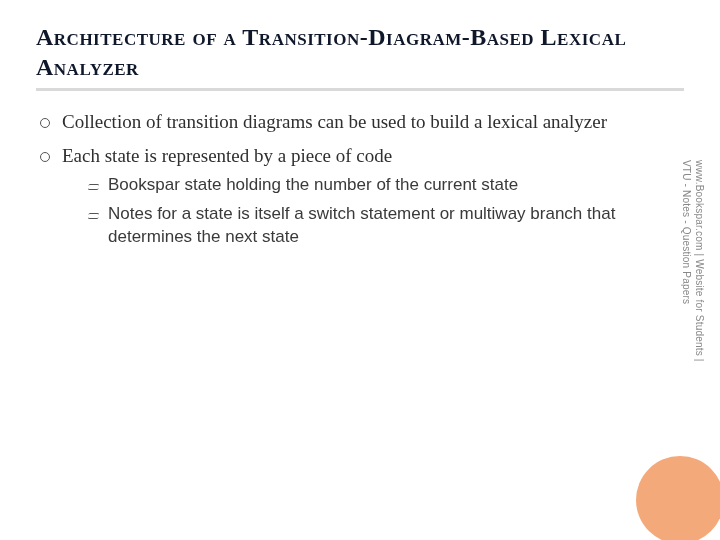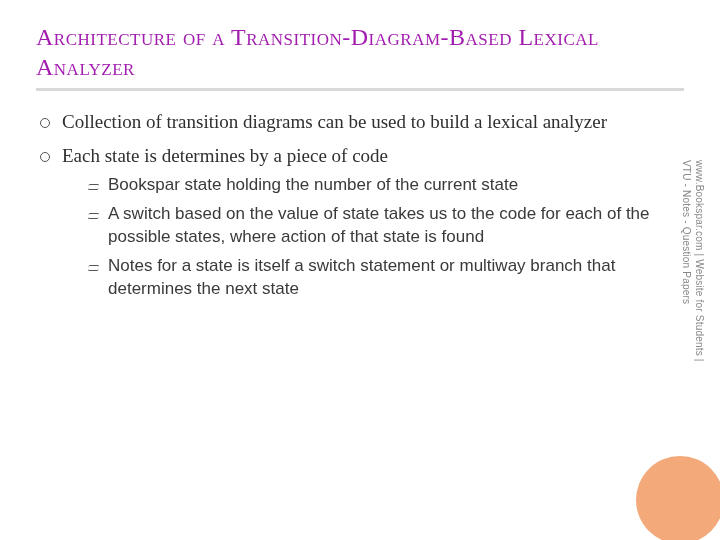--- a/index.html
+++ b/index.html
@@ -11,23 +11,23 @@
     position: relative;
   }
   .slide {
     padding: 22px 36px 0 36px;
     position: relative;
     height: 100%;
   }
   .title {
     font-variant: small-caps;
     font-size: 24px;
-    font-weight: 400;
+    font-weight: 700;
     letter-spacing: 0.5px;
-    color: #a21caf;
+    color: #0f172a;
     line-height: 1.25;
     margin-bottom: 6px;
   }
   .rule {
     border: none;
     border-top: 3px solid #d9d9d9;
     margin-bottom: 18px;
   }
   ul.main { list-style: none; padding-left: 0; }
   ul.main > li {
@@ -100,27 +100,24 @@
 <div class="slide">
 
   <h1 class="title">Architecture of a Transition-Diagram-Based Lexical Analyzer</h1>
   <hr class="rule">
 
   <ul class="main">
     <li>
       <span>Collection of transition diagrams can be used to build a lexical analyzer</span>
     </li>
     <li>
-      <span>Each state is determines by a piece of code</span>
+      <span>Each state is represented by a piece of code</span>
       <ul class="sub">
         <li>
           <span>Bookspar </span><span class="italic">state</span><span> holding the number of the current state</span>
-        </li>
-        <li>
-          <span>A switch based on the value of </span><span class="italic">state</span><span> takes us to the code for each of the possible states, where action of that state is found</span>
         </li>
         <li>
           <span>Notes for a state is itself a switch statement or multiway branch that determines the next state</span>
         </li>
       </ul>
     </li>
   </ul>
 
   <div class="side-text">
     <span>www.Bookspar.com | Website for Students |</span><br>

